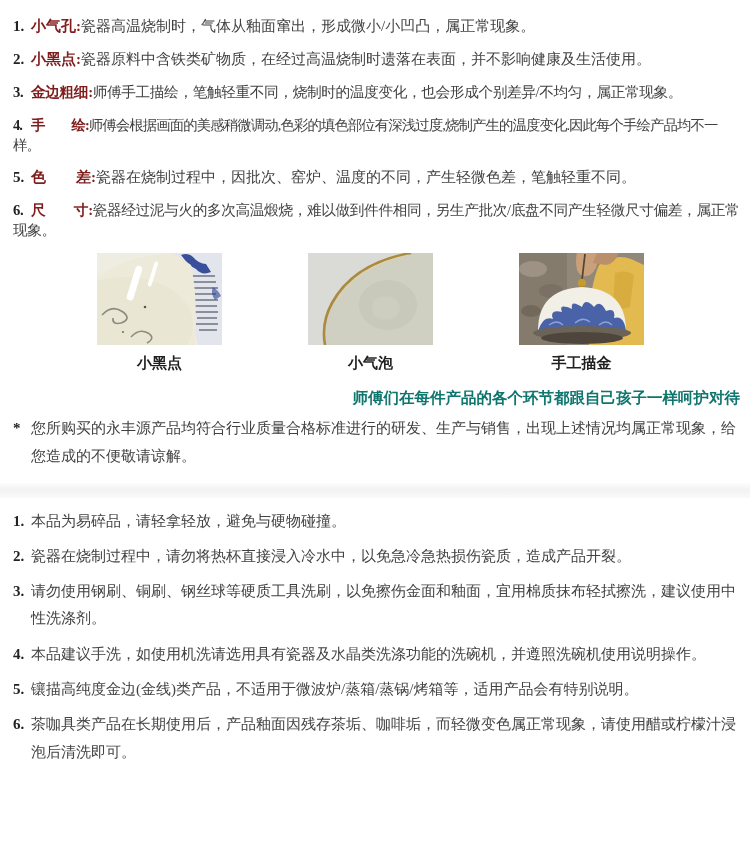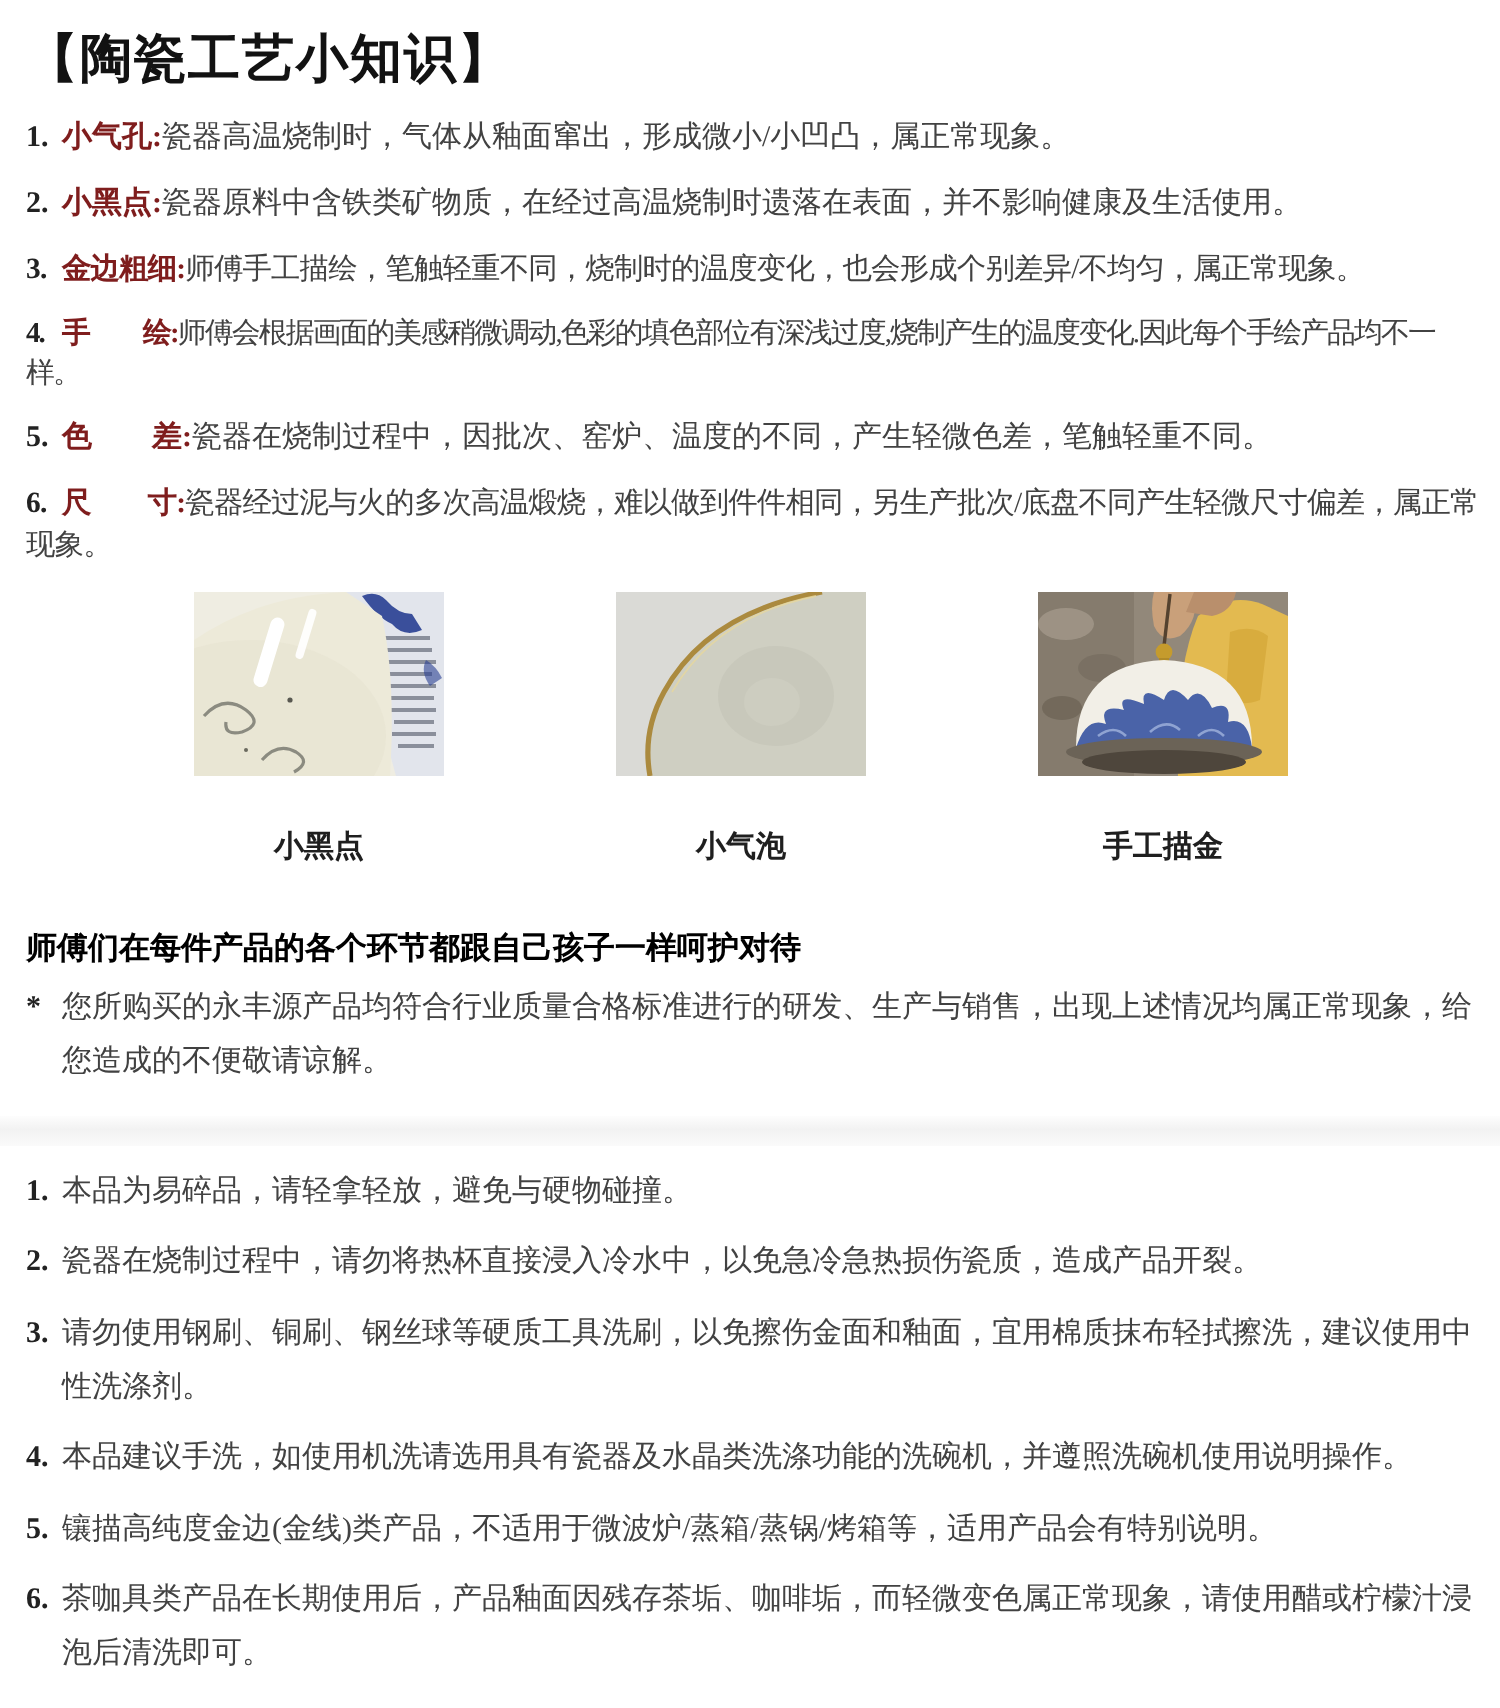--- a/index.html
+++ b/index.html
@@ -16,33 +16,32 @@
   .item{font-size:15px;line-height:1.4;margin:12px 0;color:#424242;}
   .hang{padding-left:18px;text-indent:-18px;}
   .wrapitem{line-height:1.82;margin:8px 0;}
   .num{display:inline-block;width:18px;text-indent:0;font-weight:bold;color:#222;}
   .term{font-weight:bold;color:#7f1d1d;}
   .tight{letter-spacing:-0.9px;font-size:14.4px;}
   .tight2{letter-spacing:-0.4px;font-size:14.7px;}
   .figs{display:flex;justify-content:space-between;padding:0 96px 0 84px;margin:8px 0 2px 0;}
   .fig{width:125px;text-align:center;}
   .fig svg{width:125px;height:92px;display:block;}
-  .cap{font-weight:bold;font-size:15px;color:#1f1f1f;margin-top:26px;}
-  .slogan{font-weight:bold;font-size:15.5px;color:#000000;margin:31px 0 4px 0;}
+  .cap{font-weight:bold;font-size:15px;color:#1f1f1f;margin-top:9px;}
+  .slogan{font-weight:bold;font-size:15.5px;color:#0f766e;margin:15px 0 4px 0;text-align:right;}
   .note{font-size:15px;line-height:1.85;margin:6px 0 0 0;}
   .divider{height:15px;margin:12px -10px 10px -13px;
     background:linear-gradient(180deg,#fdfdfd 0%,#f2f2f2 45%,#fafafa 100%);}
 </style>
 </head>
 <body>
 
 <div class="page">
 
   <div>
-    <div class="sec-title">【陶瓷工艺小知识】</div>
 
     <p class="item"><span class="num">1.</span><span class="term">小气孔:</span><span>瓷器高温烧制时，气体从釉面窜出，形成微小/小凹凸，属正常现象。</span></p>
 
     <p class="item"><span class="num">2.</span><span class="term">小黑点:</span><span>瓷器原料中含铁类矿物质，在经过高温烧制时遗落在表面，并不影响健康及生活使用。</span></p>
 
     <p class="item tight2"><span class="num">3.</span><span class="term">金边粗细:</span><span>师傅手工描绘，笔触轻重不同，烧制时的温度变化，也会形成个别差异/不均匀，属正常现象。</span></p>
 
     <p class="item tight"><span class="num">4.</span><span class="term">手　　绘:</span><span>师傅会根据画面的美感稍微调动,色彩的填色部位有深浅过度,烧制产生的温度变化.因此每个手绘产品均不一样。</span></p>
 
     <p class="item"><span class="num">5.</span><span class="term">色　　差:</span><span>瓷器在烧制过程中，因批次、窑炉、温度的不同，产生轻微色差，笔触轻重不同。</span></p>

